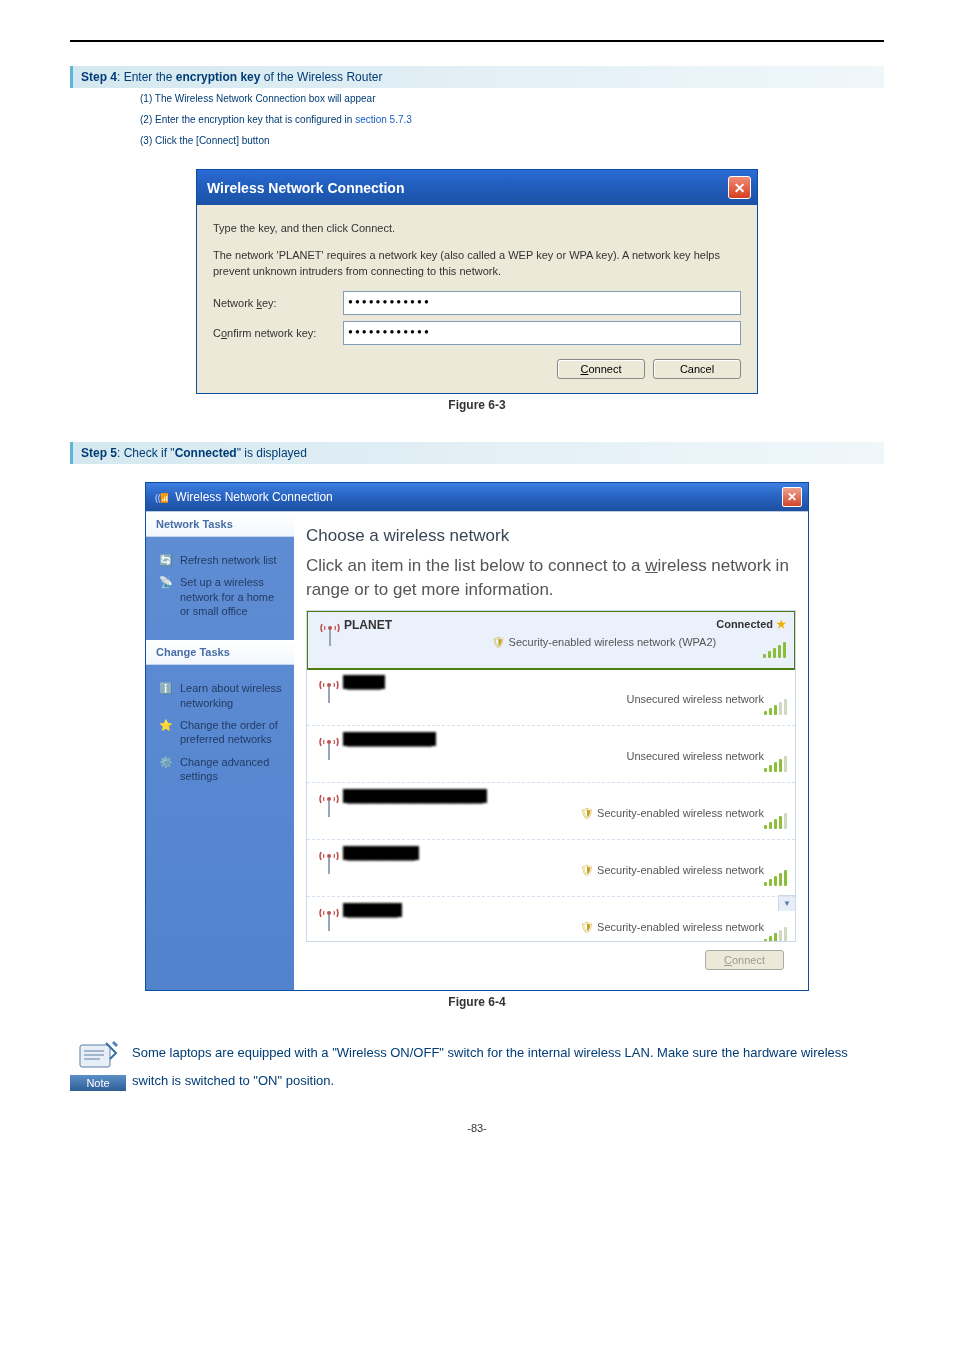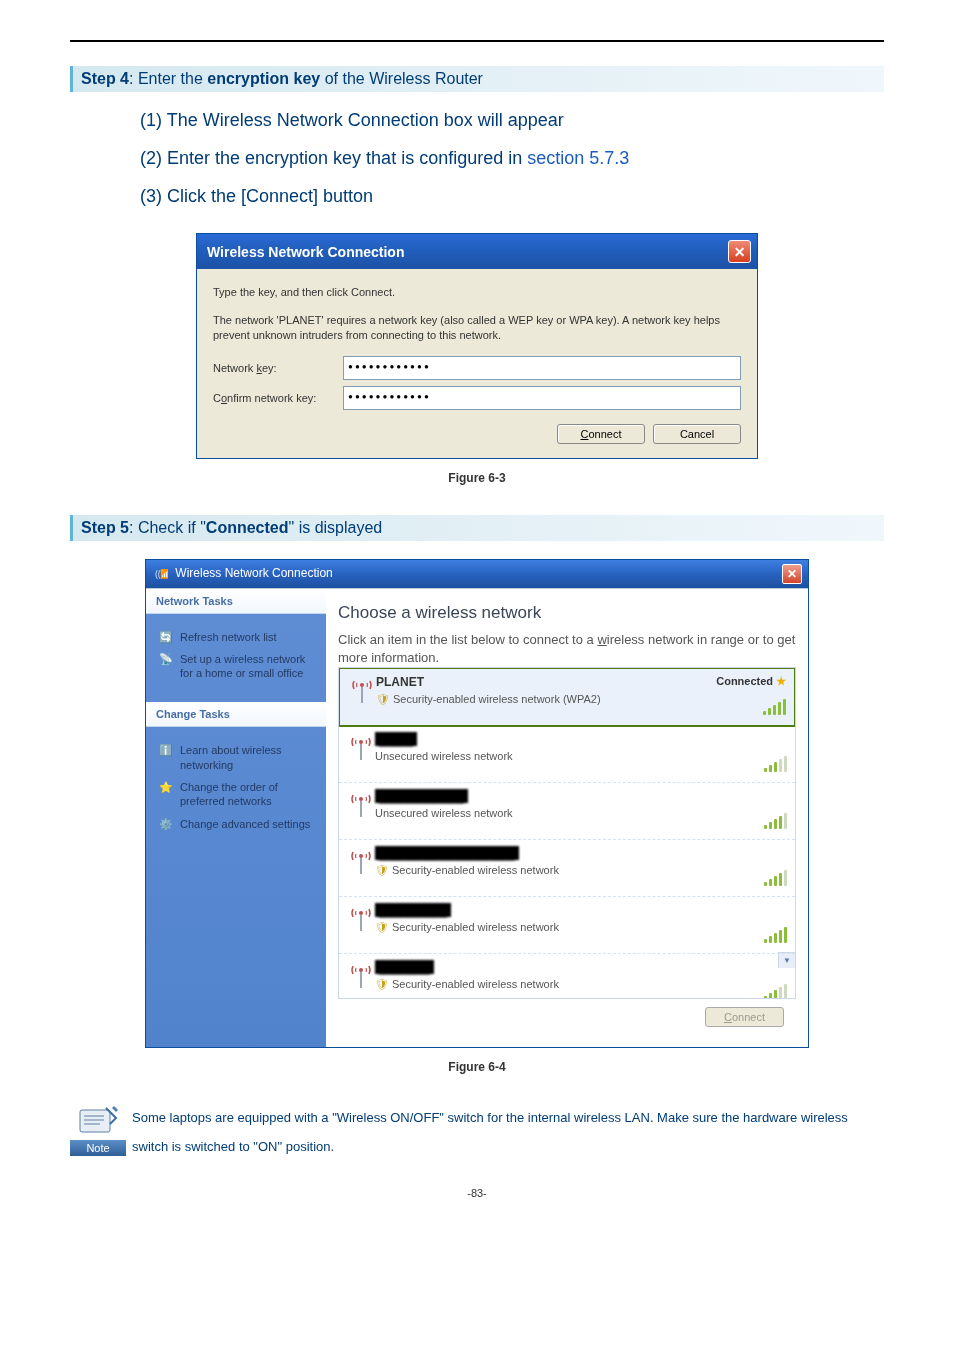--- a/index.html
+++ b/index.html
@@ -13,37 +13,37 @@
     padding: 40px 70px 30px 70px;
   }
   .top-line {
     border-top: 2px solid #000;
     margin-bottom: 24px;
   }
   .step-header {
     background: linear-gradient(to right, #d5e8f0, #f0f7fb);
     border-left: 3px solid #5db5d8;
     padding: 4px 8px;
-    font-size: 16px;
+    font-size: 12px;
     color: #003c75;
-    margin-bottom: 10px;
+    margin-bottom: 0;
   }
   .step-header b { font-weight: bold; }
   .sub-list {
     margin-left: 70px;
-    font-size: 18px;
+    font-size: 10px;
     color: #003c75;
     line-height: 2.1;
   }
   .sub-list .link { color: #1a5cc2; }
   .figure-caption {
     text-align: center;
     font-size: 12px;
     color: #333;
-    margin: 12px 0 30px 0;
+    margin: 4px 0 30px 0;
     font-weight: bold;
   }
   .dialog-wrap {
     margin: 18px auto 0 auto;
     width: 560px;
     border: 1px solid #0b4da0;
     background: #ece9d8;
     font-family: Tahoma, sans-serif;
   }
   .dialog-titlebar {
@@ -128,21 +128,21 @@
     justify-content:space-between;
   }
   .wnc-titlebar .icon-ant {
     display:inline-block;
     width:14px;height:14px;
     margin-right:4px;
     vertical-align:middle;
   }
   .wnc-body { display:flex; border-top:1px solid #bcd; }
   .wnc-sidebar {
-    width: 180px;
+    width: 148px;
     background: linear-gradient(to bottom,#6792d7 0%, #5f8dd4 4%, #5183cd 100%);
     padding: 0;
     color:#fff;
     font-size:11px;
   }
   .side-sec-head {
     background: linear-gradient(to bottom,#fff,#f2f7fd);
     color:#466ea6;
     font-weight:bold;
     font-size:11px;
@@ -161,23 +161,24 @@
   .side-item .ic { width:16px; flex:0 0 16px; margin-right:6px; text-align:center;}
   .wnc-main { flex:1; padding:10px 12px 10px 12px; }
   .wnc-main h2 {
     font-size: 17px;
     font-weight: normal;
     color:#3b4556;
     margin: 4px 0 8px 0;
     font-family: "Franklin Gothic Medium", Tahoma, sans-serif;
   }
   .wnc-main .inst {
-    font-size:13px;
+    font-size:17px;
     color:#555;
     line-height:1.4;
+    margin-bottom:8px;
   }
   .net-list {
     border:1px solid #cbd8eb;
     max-height: 330px;
     overflow:hidden;
     position:relative;
   }
   .net-item {
     display:flex;
     align-items:flex-start;
@@ -194,21 +195,21 @@
   .net-item .ant {
     width:28px; flex:0 0 28px;
     color:#c05050;
     font-size:13px;
     text-align:center;
   }
   .net-item .ant svg { display:block; margin:0 auto;}
   .net-detail { flex:1; }
   .net-name { font-size:12px; font-weight:bold; color:#333; }
   .net-name .blur { background:#000; color:#000; filter:blur(1px); padding:0 4px;}
-  .net-sec { font-size:11px; color:#555; margin-top:4px;}
+  .net-sec { font-size:11px; color:#555; margin-top:4px;text-align:right;}
   .net-sec .shield { color:#c9a21d; margin-right:3px;}
   .net-right { 
     display:flex; flex-direction:column; align-items:flex-end;
     justify-content:space-between; min-height:40px;
   }
   .net-status { font-size:11px; font-weight:bold; color:#333; }
   .net-status .star { color:#f0b000;}
   .sigbars {
     display:flex; align-items:flex-end; gap:2px; height:16px;
   }

